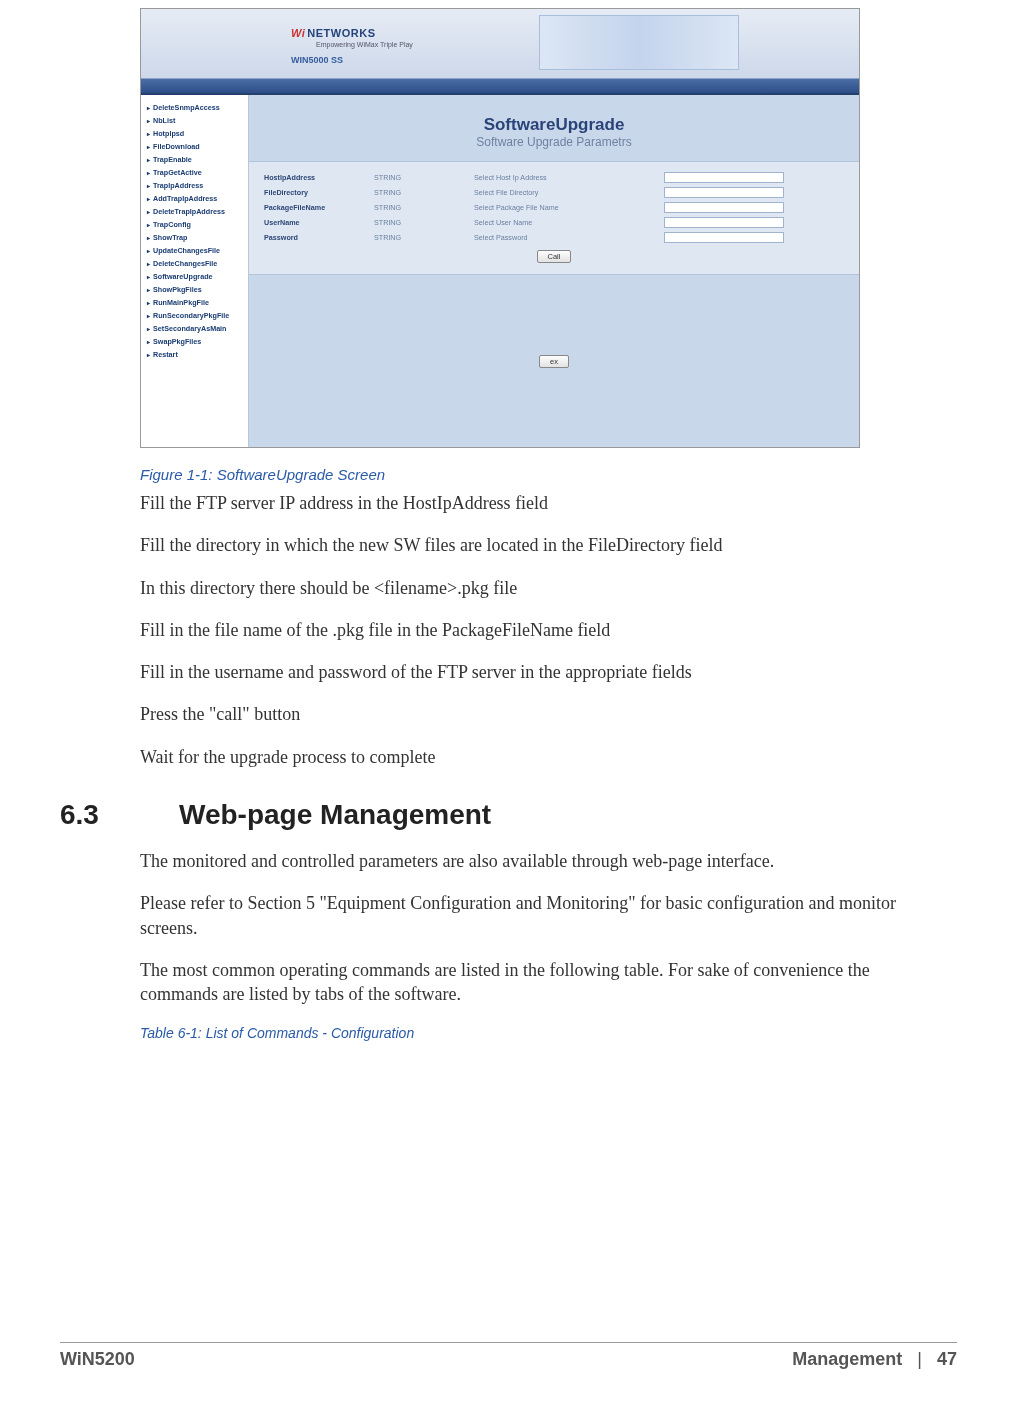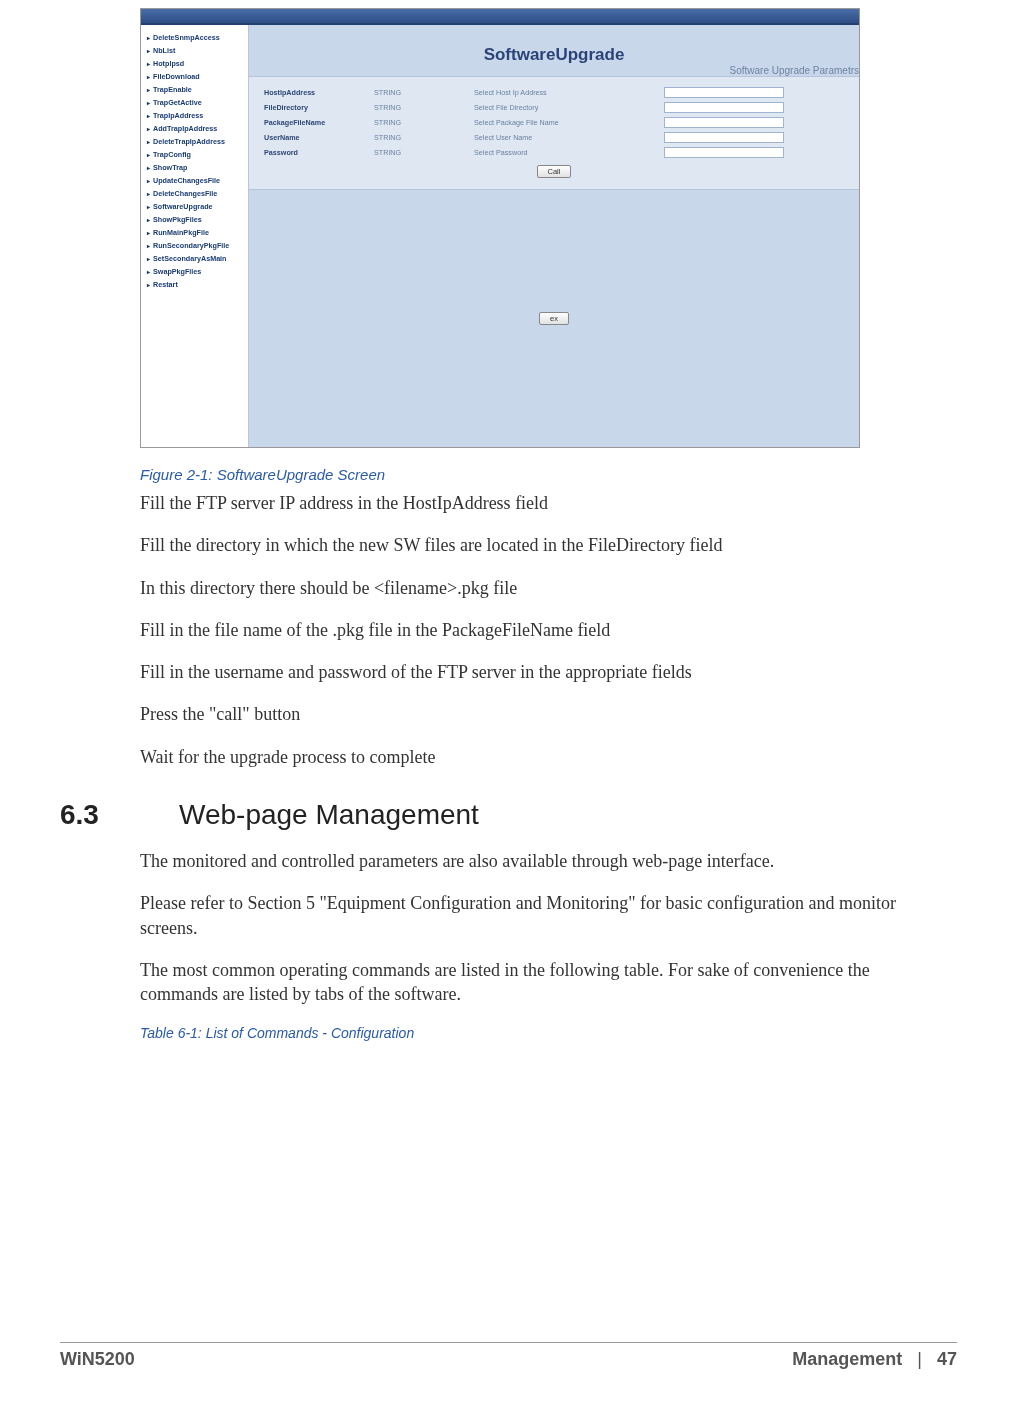--- a/index.html
+++ b/index.html
@@ -96,23 +96,24 @@
   }
   .panel-title {
     text-align: center;
     margin-top: 20px;
     font-size: 17px;
     font-weight: bold;
     color: #2b4478;
     font-family: Arial, sans-serif;
   }
   .panel-sub {
-    text-align: right;
-    font-size: 10px;
+    text-align: center;
+    font-size: 12px;
     color: #6e82a2;
+    margin-bottom: 12px;
   }
   .form-area {
     background: #dfe7f2;
     border-top: 1px solid #b4c4dc;
     border-bottom: 1px solid #b4c4dc;
     padding: 8px 15px 6px 15px;
   }
   .form-row {
     display:flex;
     align-items:center;
@@ -165,21 +166,21 @@
   .section-num {
     font-family: Verdana, Arial, sans-serif;
     font-size: 28px;
     font-weight: bold;
     color: #222;
     width: 80px;
   }
   .section-title {
     font-family: Verdana, Arial, sans-serif;
     font-size: 28px;
-    font-weight: normal;
+    font-weight: bold;
     color: #222;
   }
   .table-caption {
     margin: 12px 0 0 80px;
     color: #2a5ba8;
     font-style: italic;
     font-family: Arial, sans-serif;
     font-size: 14px;
   }
   .page-footer {
@@ -194,20 +195,30 @@
     font-size: 18px;
     font-weight: bold;
     color: #555;
   }
   .page-footer .sep { margin: 0 10px; font-weight: normal; }
 </style>
 </head>
 <body>
 
 <div class="screenshot-wrap">
+  <div class="app-header">
+    <div class="logo">
+      <span class="logo-w">Wi</span><span>NETWORKS</span>
+    </div>
+    <div class="tagline">Empowering WiMax Triple Play</div>
+    <div class="device">WIN5000 SS</div>
+    <div class="hero-img">
+        <span></span>
+      </div>
+  </div>
   <div class="app-tabs"></div>
   <div class="app-body">
     <div class="app-sidebar">
       <div class="side-item">
           <span>DeleteSnmpAccess</span>
         </div>
       <div class="side-item">
           <span>NbList</span>
         </div>
       <div class="side-item">
@@ -303,21 +314,21 @@
           <button class="btn-small">Call</button>
         </div>
       </div>
       <div class="mid-area">
         <button class="btn-small">ex</button>
       </div>
     </div>
   </div>
 </div>
 
-<div class="figure-caption">Figure 2-1: SoftwareUpgrade Screen</div>
+<div class="figure-caption">Figure 1-1: SoftwareUpgrade Screen</div>
 
 <p class="body-text">Fill the FTP server IP address in the HostIpAddress field</p>
 <p class="body-text">Fill the directory in which the new SW files are located in the FileDirectory field</p>
 <p class="body-text">In this directory there should be &lt;filename&gt;.pkg file</p>
 <p class="body-text">Fill in the file name of the .pkg file in the PackageFileName field</p>
 <p class="body-text">Fill in the username and password of the FTP server in the appropriate fields</p>
 <p class="body-text">Press the "call" button</p>
 <p class="body-text">Wait for the upgrade process to complete</p>
 
 <div class="section-row">

